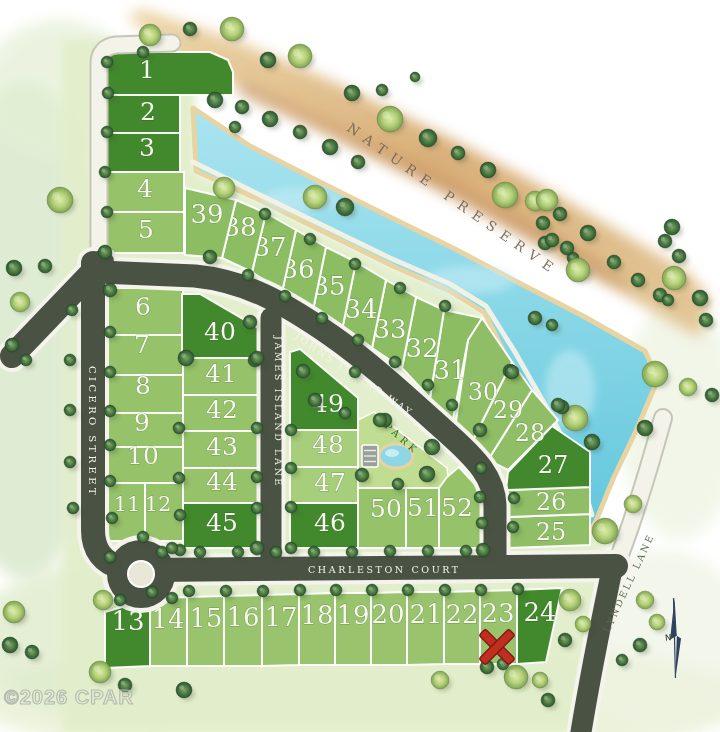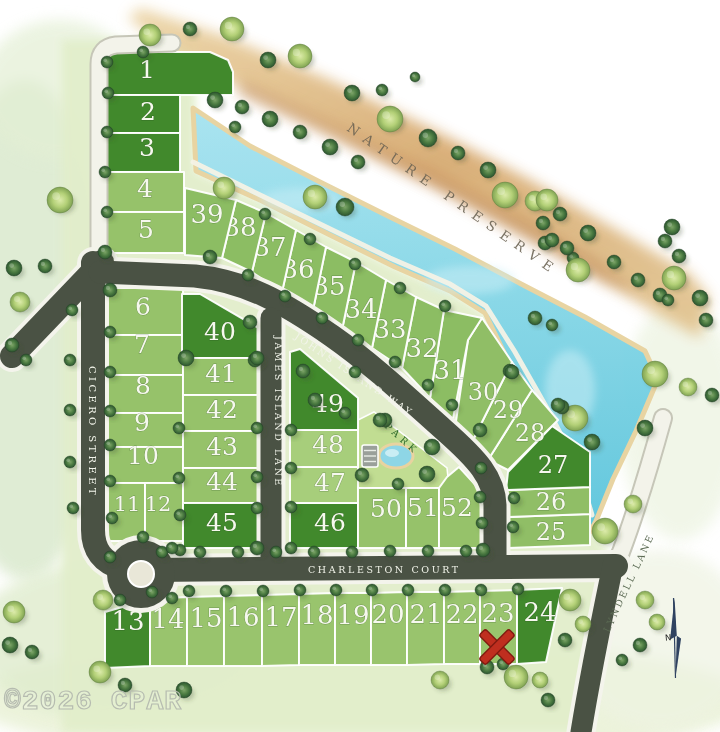--- a/index.html
+++ b/index.html
@@ -1,21 +1,21 @@
 <!DOCTYPE html>
 <html><head>
 <meta charset="utf-8">
 <style>
   html,body{margin:0;padding:0;background:#ffffff;overflow:hidden;}
   #stage{position:relative;width:720px;height:732px;background:#ffffff;font-family:"DejaVu Serif", serif;}
   #map{position:absolute;left:0;top:0;}
   .copyright{
     position:absolute;left:4px;top:686px;
-    font-family:Liberation Mono, monospace;
-    font-size:28px;font-weight:bold;letter-spacing:1px;
+    font-family:Liberation Sans, sans-serif;
+    font-size:20px;font-weight:bold;letter-spacing:1px;
     color:rgba(255,255,255,0.12);
     -webkit-text-stroke:1.2px #b6bcb0;
     user-select:none;
   }
 </style>
 </head>
 <body>
 <div id="stage">
   <svg id="map" width="720" height="732" viewBox="0 0 720 732" xmlns="http://www.w3.org/2000/svg">
       <defs>

